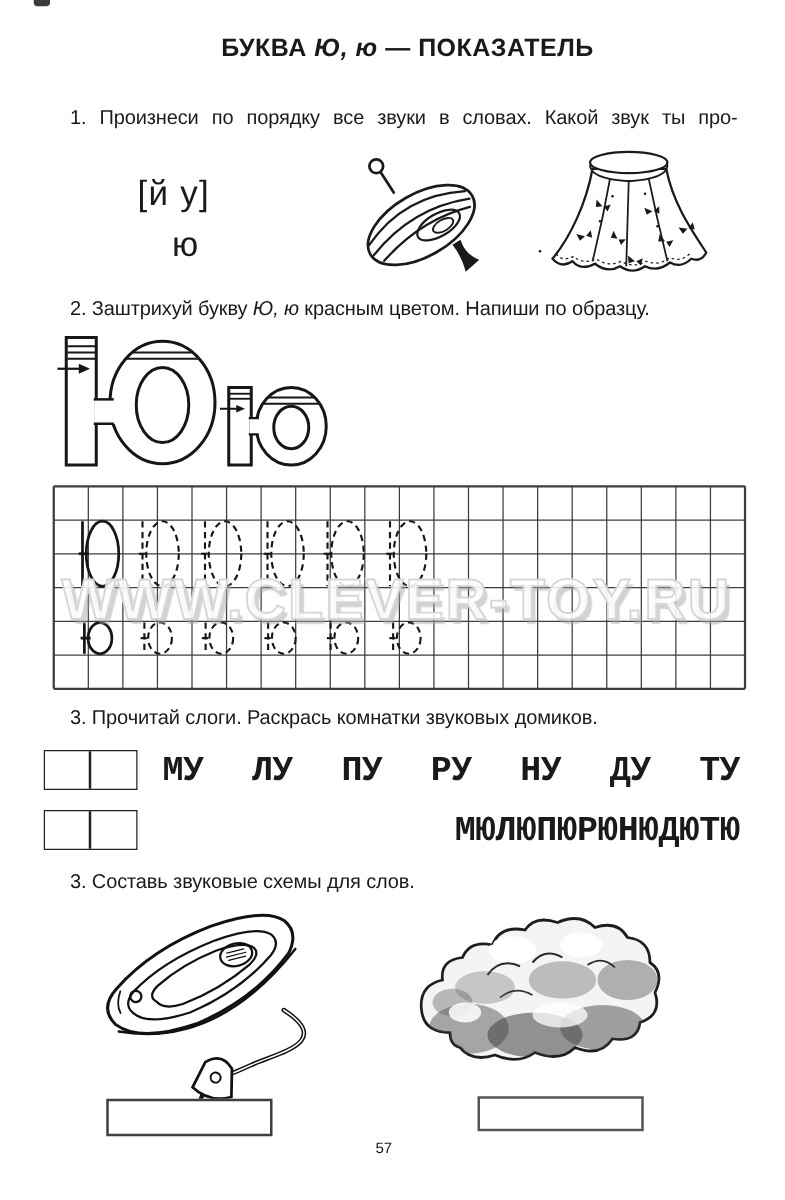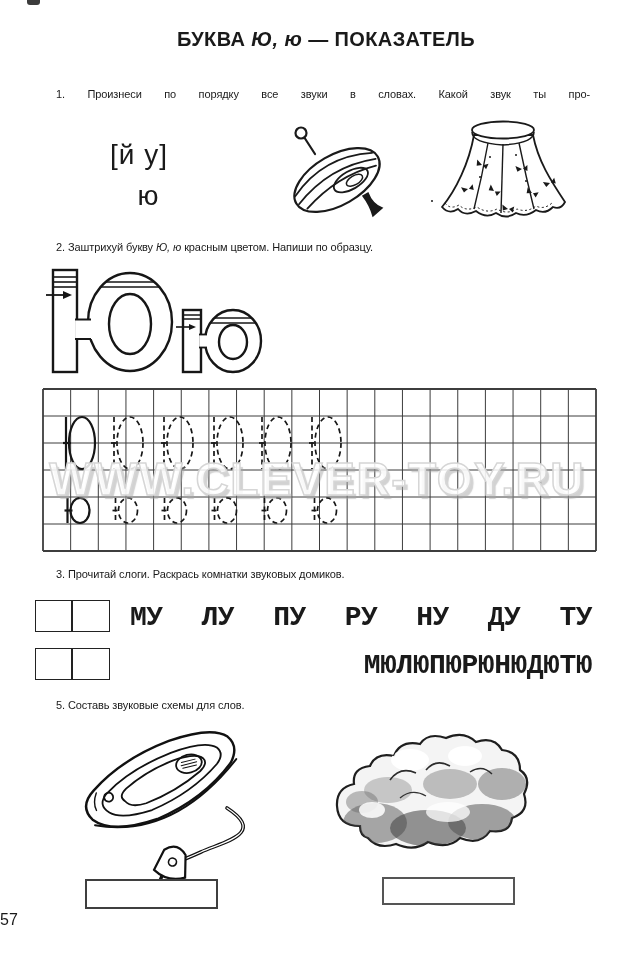--- a/index.html
+++ b/index.html
@@ -4,41 +4,41 @@
 <style>
   html,body{margin:0;padding:0;}
   body{
     width:628px;height:960px;background:#ffffff;position:relative;overflow:hidden;
     font-family:"Liberation Sans", sans-serif;color:#1a1a1a;
   }
   .corner-mark{position:absolute;left:27px;top:0;width:13px;height:5px;background:#3c3c3c;border-radius:0 0 3px 3px;}
   .title{position:absolute;left:0;top:13px;width:100%;margin:12px;text-align:center;
     font-size:20px;font-weight:bold;line-height:28px;letter-spacing:.4px;}
   .title i{font-style:italic;}
-  .task{position:absolute;left:40px;width:550px;margin:0;font-size:11px;line-height:23px;letter-spacing:-.1px;}
+  .task{position:absolute;left:40px;width:550px;margin:0;font-size:16px;line-height:23px;letter-spacing:-.1px;}
   .jline{display:block;text-indent:16px;text-align:justify;text-align-last:justify;}
   .t1{top:83px;}
   .t2{top:236px;text-indent:16px;}
   .t3{top:563px;text-indent:16px;}
   .t4{top:694px;text-indent:16px;}
   .sound{position:absolute;left:110px;top:139px;font-size:28px;letter-spacing:1px;}
   .sound-letter{position:absolute;left:113px;top:180px;width:70px;text-align:center;font-size:28px;}
   .watermark{position:absolute;left:36px;top:452px;width:562px;text-align:center;white-space:nowrap;
     font-size:46px;font-weight:bold;letter-spacing:1.5px;
     color:rgba(255,255,255,.85);-webkit-text-stroke:1.5px #d6d6d6;
     text-shadow:3px 4px 1px rgba(165,165,165,.5);}
   .cellbox{position:absolute;left:35px;width:75px;height:32px;border:1.7px solid #222;background:#fff;box-sizing:border-box;}
   .cellbox .divider{position:absolute;left:48%;top:0;width:1.5px;height:100%;background:#222;}
   .sylrow{position:absolute;left:130px;width:462px;height:34px;display:flex;justify-content:space-between;align-items:center;
     font-size:28px;font-weight:bold;letter-spacing:-.5px;font-family:Liberation Mono, monospace;}
   .row1{top:600px;} .row2{top:648px;justify-content:flex-end;}
   .ansbox{position:absolute;background:#fff;box-sizing:border-box;}
   .ansbox.left{left:85px;top:879px;width:133px;height:30px;border:2px solid #3f3f3f;}
   .ansbox.right{left:382px;top:877px;width:133px;height:28px;border:2px solid #555;}
-  .pagenum{position:absolute;left:0;top:911px;width:614px;font-size:16px;}
+  .pagenum{position:absolute;left:0;top:911px;width:614px;text-align:center;font-size:12px;}
   svg{position:absolute;overflow:visible;}
 </style>
 </head>
 <body>
 
 <div>
 
   <div class="corner-mark"></div>
 
   <h1 class="title">
@@ -235,21 +235,21 @@
   <div class="sylrow row2">
       <span>МЮ</span>
       <span>ЛЮ</span>
       <span>ПЮ</span>
       <span>РЮ</span>
       <span>НЮ</span>
       <span>ДЮ</span>
       <span>ТЮ</span>
     </div>
 
-  <p class="task t4">5. Составь звуковые схемы для слов.</p>
+  <p class="task t4">3. Составь звуковые схемы для слов.</p>
 
   <svg style="left:75px;top:712px" width="195" height="182" viewBox="0 0 195 182">
     <g stroke="#111" fill="none" stroke-width="2" stroke-linecap="round">
       <path d="M152,96 C192,122 148,130 126,140 C104,150 98,152 97,146" stroke-width="3.6"></path>
       <path d="M152,96 C192,122 148,130 126,140 C104,150 98,152 97,146" stroke="#fff" stroke-width="1.2"></path>
       <g transform="rotate(-14 95 75)">
         <path d="M13,94 Q86,126 166,64" stroke-width="2"></path>
         <path d="M12,88 Q2,72 20,60 Q55,36 105,30 Q150,26 163,40 Q172,52 160,66 Q125,95 75,103 Q28,107 12,88 Z" fill="#fff" stroke-width="2.4"></path>
         <path d="M30,85 Q20,75 32,66 Q60,48 104,42 Q140,38 150,48 Q156,56 146,64 Q115,86 72,93 Q40,95 30,85 Z" stroke-width="1.8"></path>
         <path d="M48,78 Q42,72 52,66 Q75,54 104,50 Q128,48 134,55 Q138,61 128,67 Q100,81 68,85 Q52,86 48,78 Z" stroke-width="1.8"></path>

